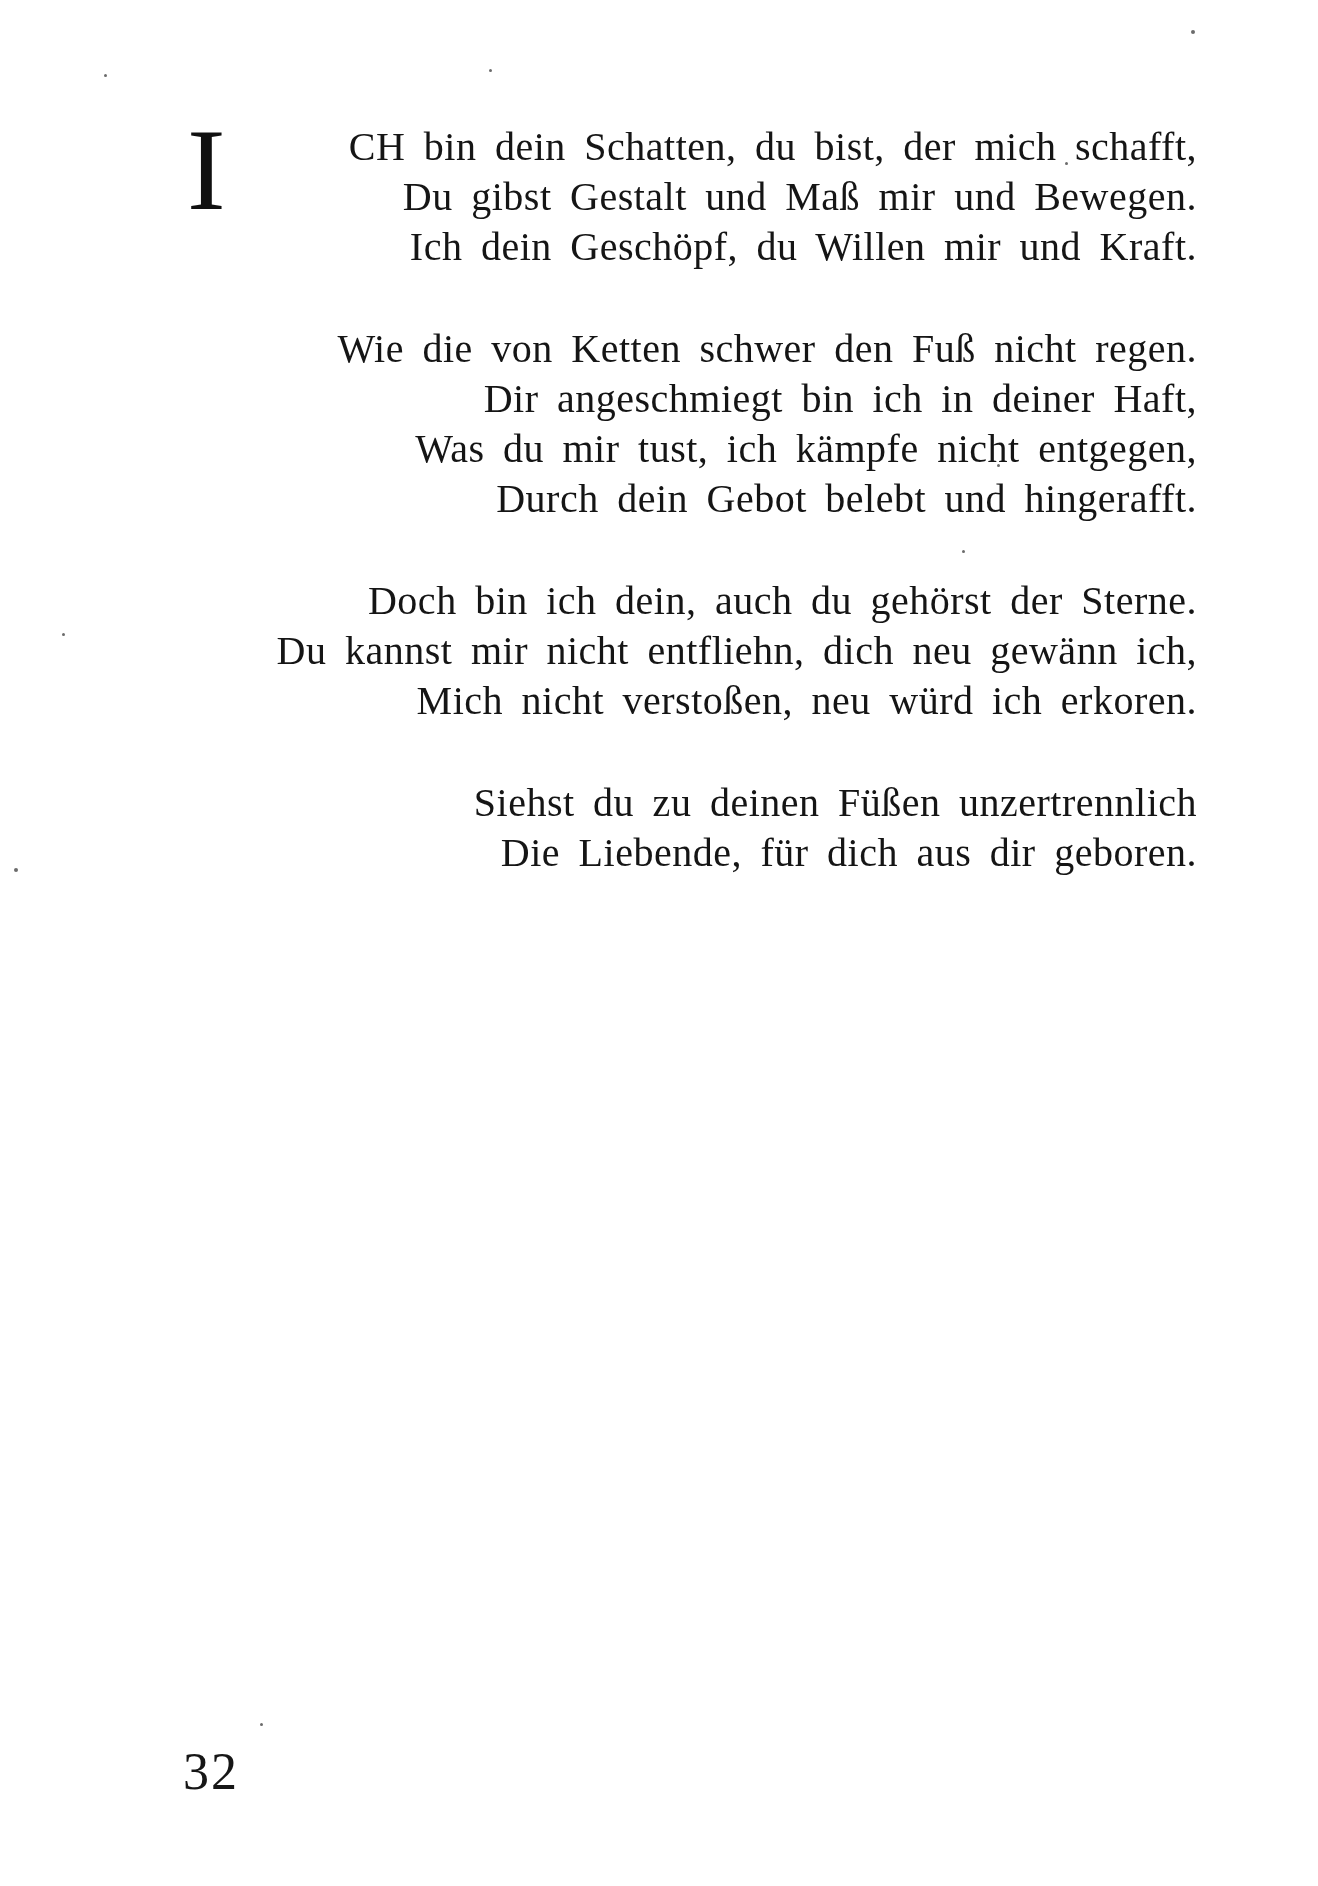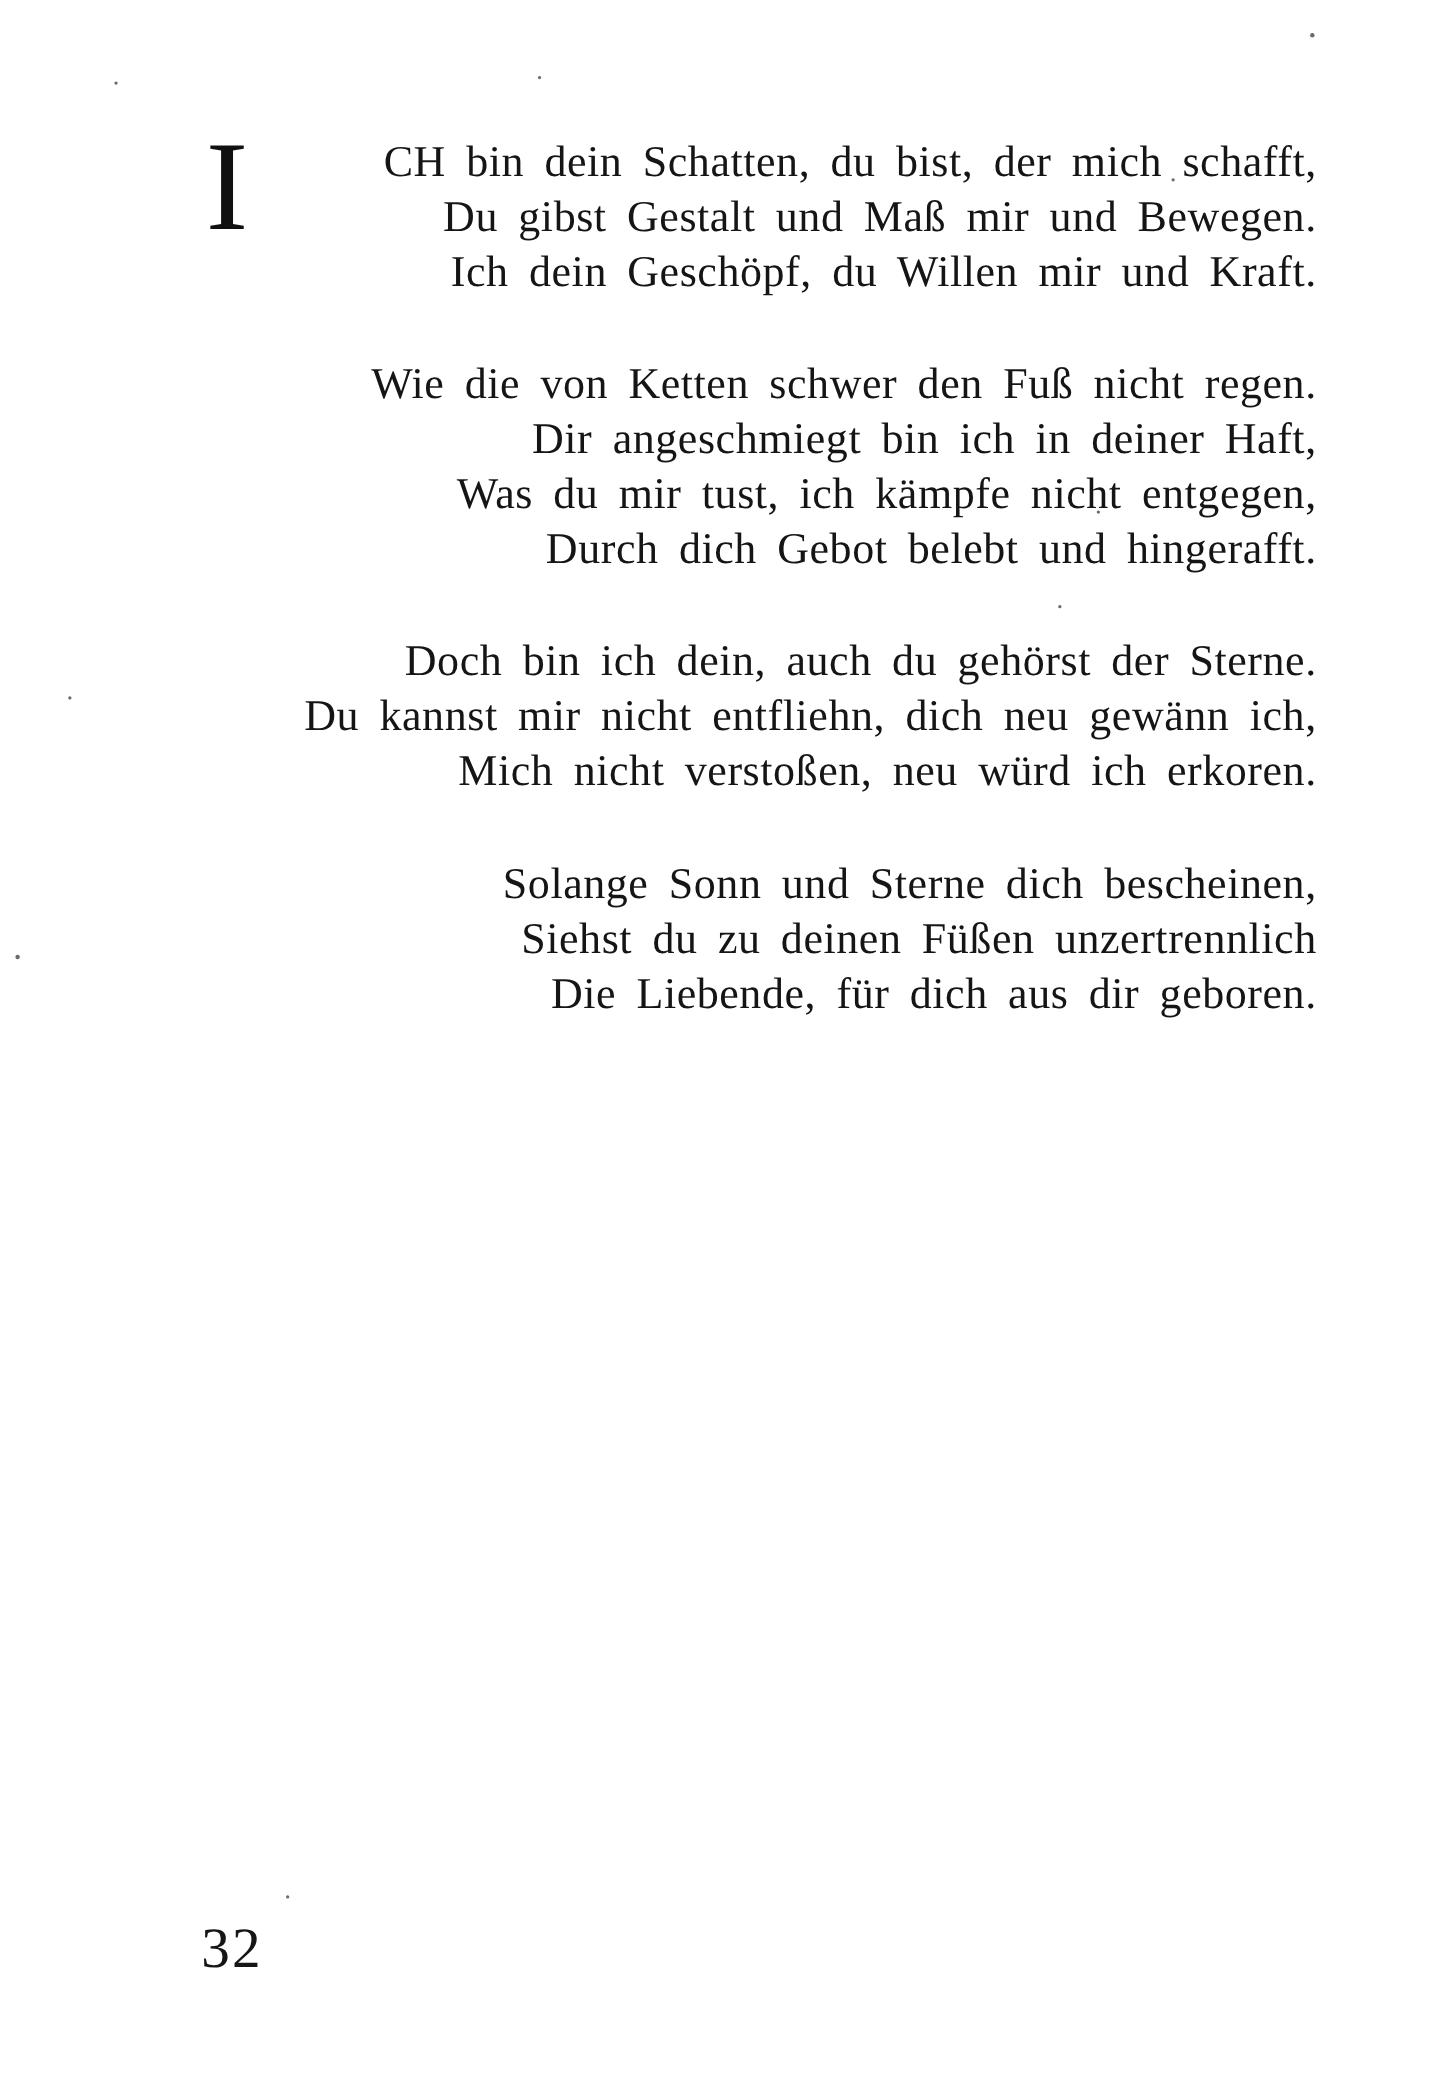--- a/index.html
+++ b/index.html
@@ -82,31 +82,30 @@
       <span class="dropcap">I</span>
       <p class="line">CH bin dein Schatten, du bist, der mich schafft,</p>
       <p class="line">Du gibst Gestalt und Maß mir und Bewegen.</p>
       <p class="line">Ich dein Geschöpf, du Willen mir und Kraft.</p>
     </div>
 
     <div class="stanza">
       <p class="line">Wie die von Ketten schwer den Fuß nicht regen.</p>
       <p class="line">Dir angeschmiegt bin ich in deiner Haft,</p>
       <p class="line">Was du mir tust, ich kämpfe nicht entgegen,</p>
-      <p class="line">Durch dich Gebot belebt und hingerafft.</p>
+      <p class="line">Durch dein Gebot belebt und hingerafft.</p>
     </div>
 
     <div class="stanza">
       <p class="line">Doch bin ich dein, auch du gehörst der Sterne.</p>
       <p class="line">Du kannst mir nicht entfliehn, dich neu gewänn ich,</p>
       <p class="line">Mich nicht verstoßen, neu würd ich erkoren.</p>
     </div>
 
     <div class="stanza">
-      <p class="line">Solange Sonn und Sterne dich bescheinen,</p>
       <p class="line">Siehst du zu deinen Füßen unzertrennlich</p>
       <p class="line">Die Liebende, für dich aus dir geboren.</p>
     </div>
 
   </div>
 
   <div class="page-number">32</div>
 
   <div class="speck" style="left:1191px; top:30px;"></div>
   <div class="speck" style="left:104px;  top:74px; width:3px; height:3px;"></div>

